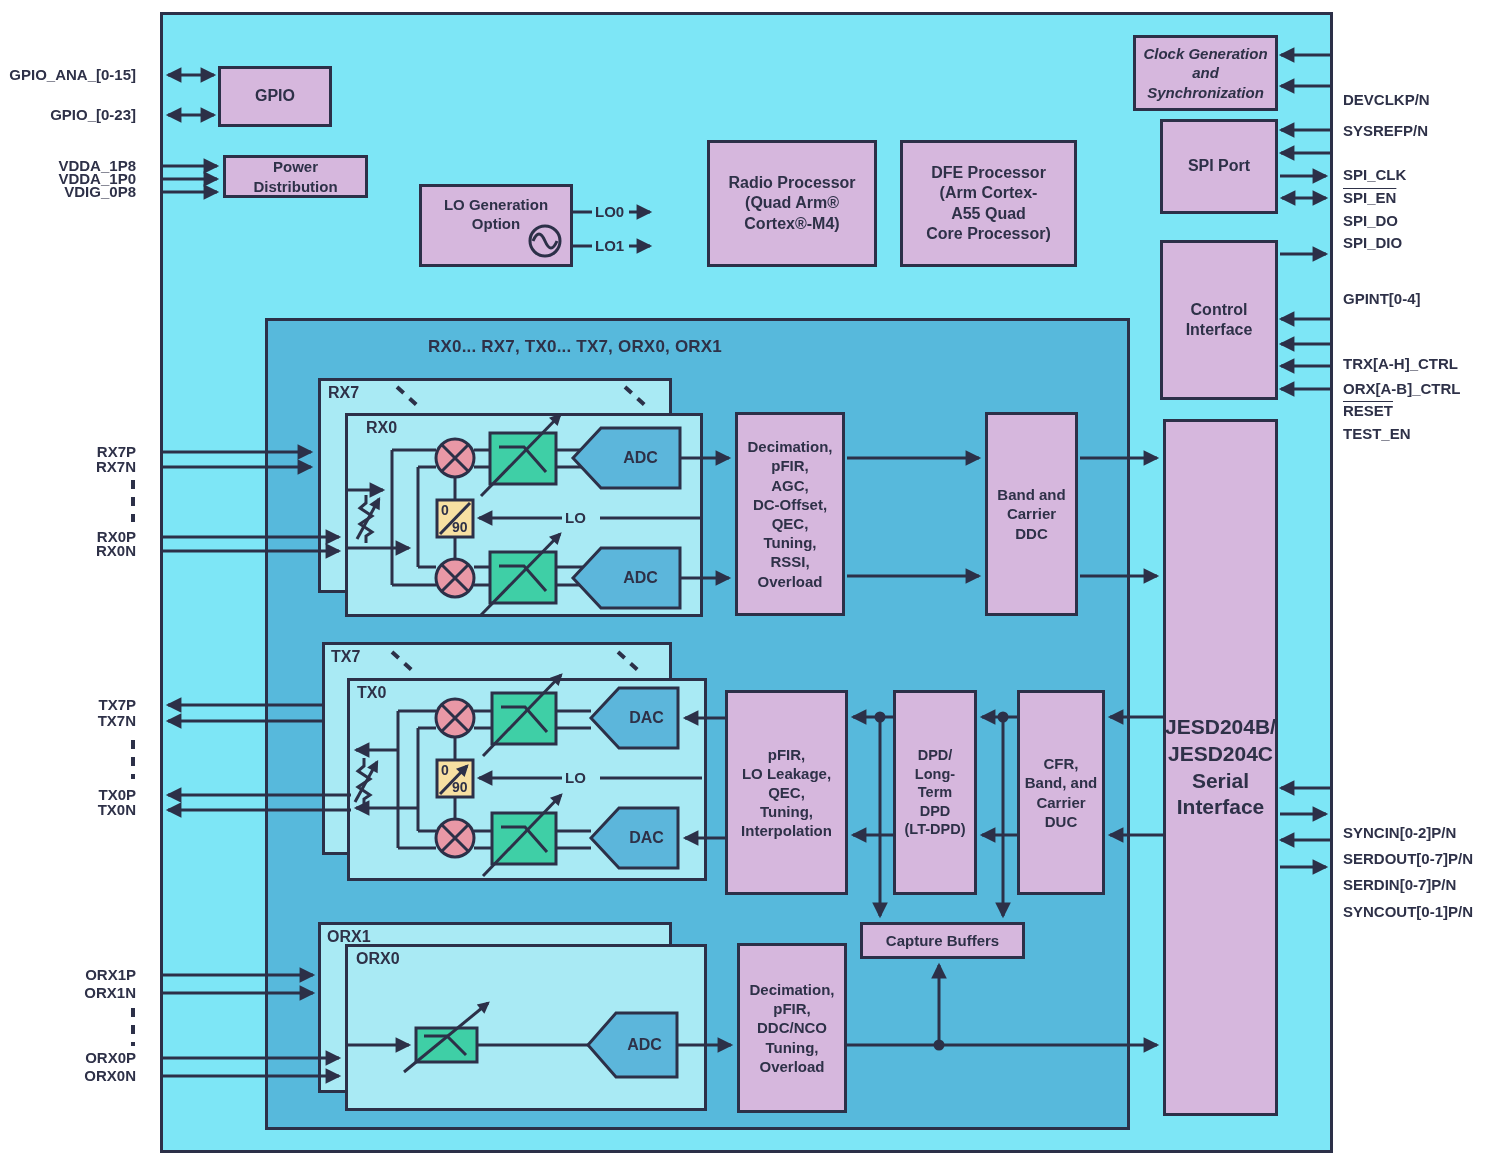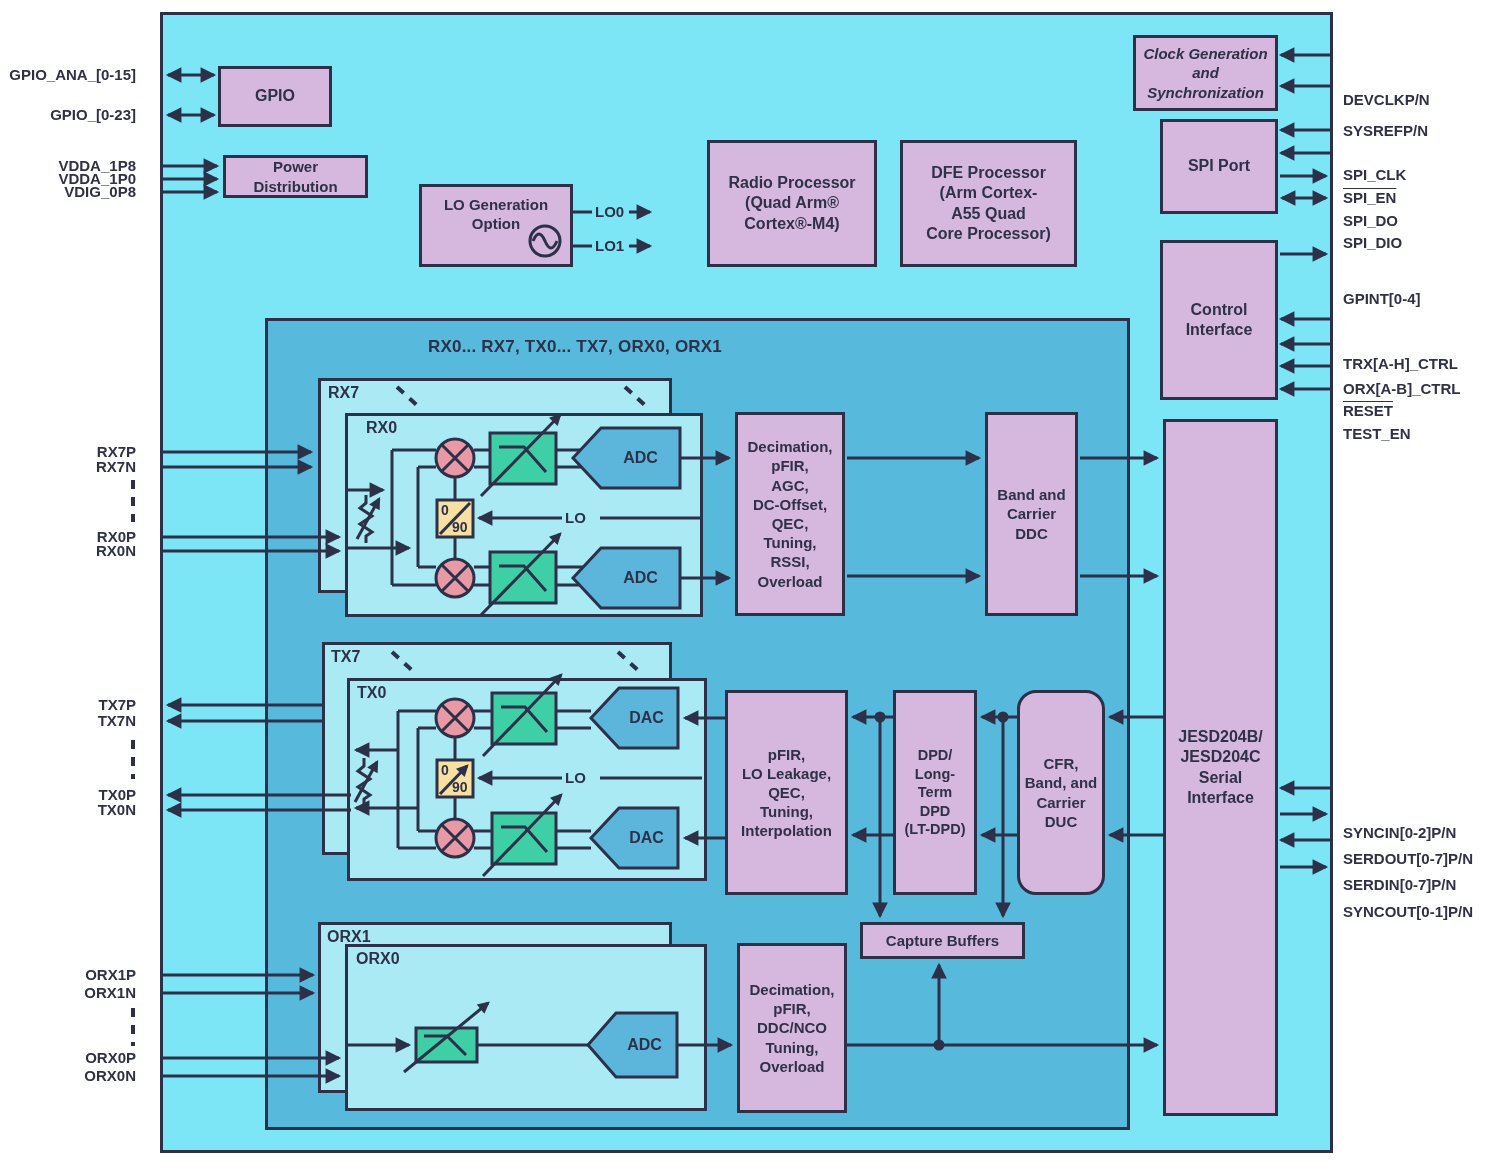--- a/index.html
+++ b/index.html
@@ -68,31 +68,31 @@
   <div class="abs pink" style="left:725px;top:690px;width:123px;height:205px;"><span>pFIR,
 LO Leakage,
 QEC,
 Tuning,
 Interpolation</span></div>
   <div class="abs pink" style="left:893px;top:690px;width:84px;height:205px;font-size:14.5px;"><span>DPD/
 Long-
 Term
 DPD
 (LT-DPD)</span></div>
-  <div class="abs pink" style="left:1017px;top:690px;width:88px;height:205px;border-radius:19px;"><span>CFR,
+  <div class="abs pink" style="left:1017px;top:690px;width:88px;height:205px;"><span>CFR,
 Band, and
 Carrier
 DUC</span></div>
   <div class="abs pink" style="left:860px;top:922px;width:165px;height:37px;"><span>Capture Buffers</span></div>
   <div class="abs pink" style="left:737px;top:943px;width:110px;height:170px;"><span>Decimation,
 pFIR,
 DDC/NCO
 Tuning,
 Overload</span></div>
-  <div class="abs pink" style="left:1163px;top:419px;width:115px;height:697px;font-size:16px;"><span>JESD204B/
+  <div class="abs pink" style="left:1163px;top:419px;width:115px;height:697px;font-size:21px;"><span>JESD204B/
 JESD204C
 Serial
 Interface</span></div>
 
   <svg class="wires" width="1498" height="1168" viewBox="0 0 1498 1168">
     <defs>
       <marker id="ah" viewBox="0 0 10 10" refX="8.6" refY="5" markerWidth="7" markerHeight="5.2" orient="auto" markerUnits="strokeWidth">
           <path d="M0 0 L10 5 L0 10 z" fill="#2C3048"></path>
         </marker>
       <marker id="ahs" viewBox="0 0 10 10" refX="8.6" refY="5" markerWidth="7" markerHeight="5.2" orient="auto-start-reverse" markerUnits="strokeWidth">

